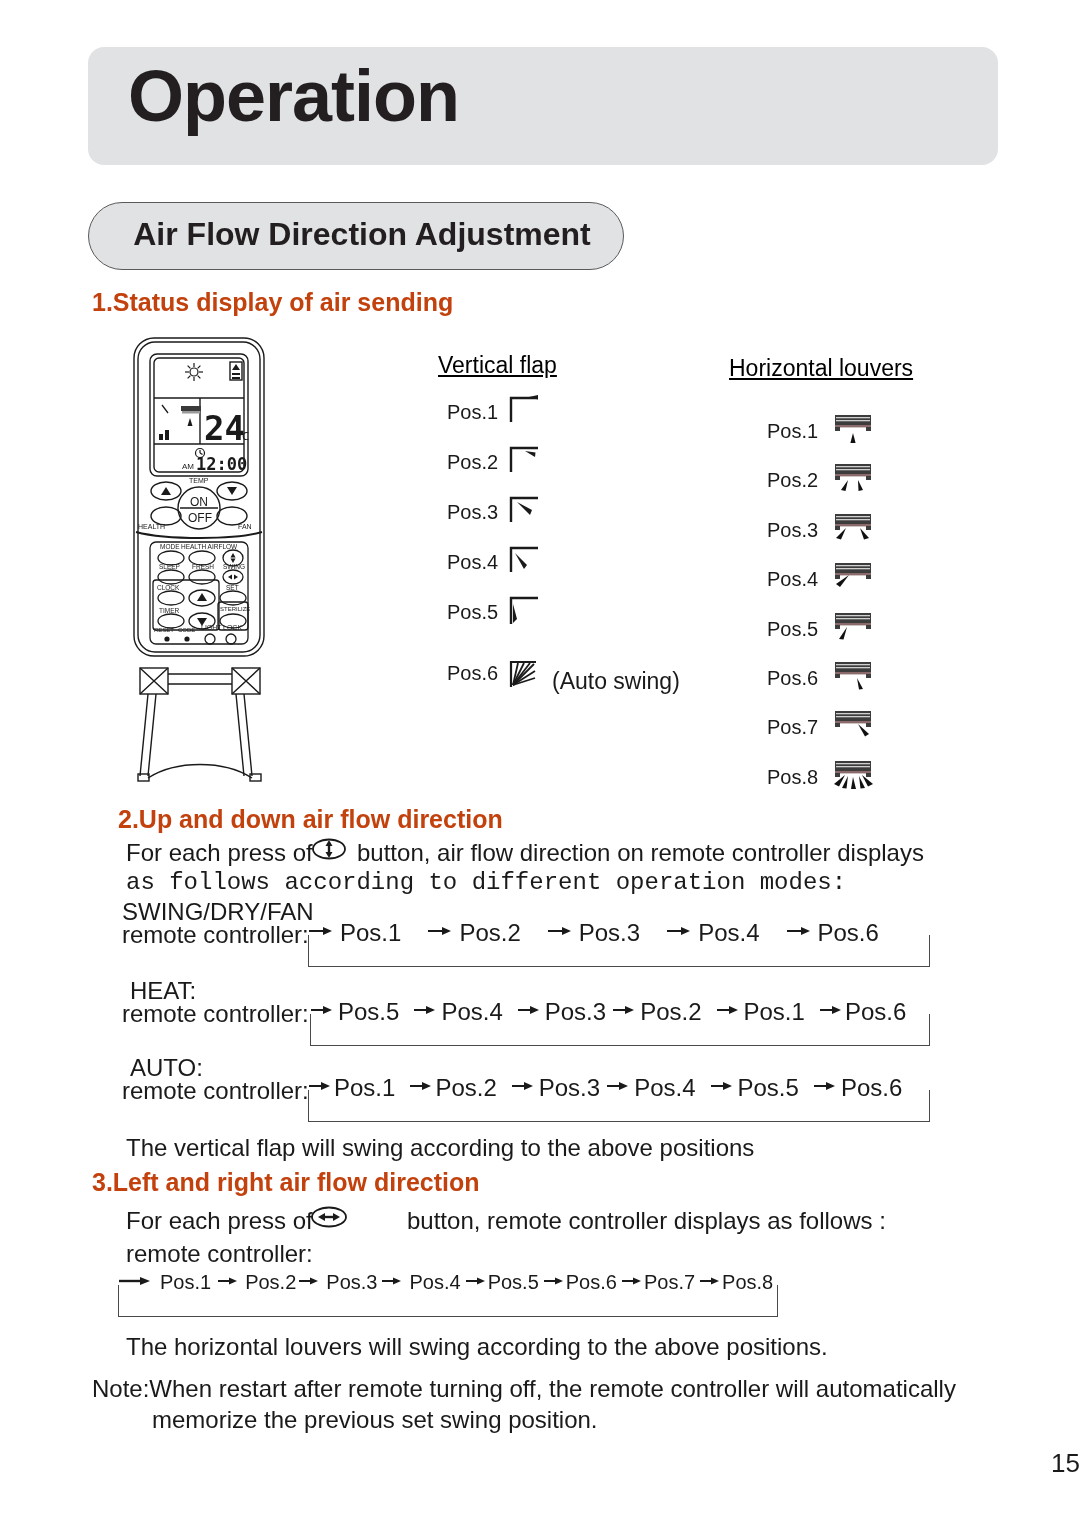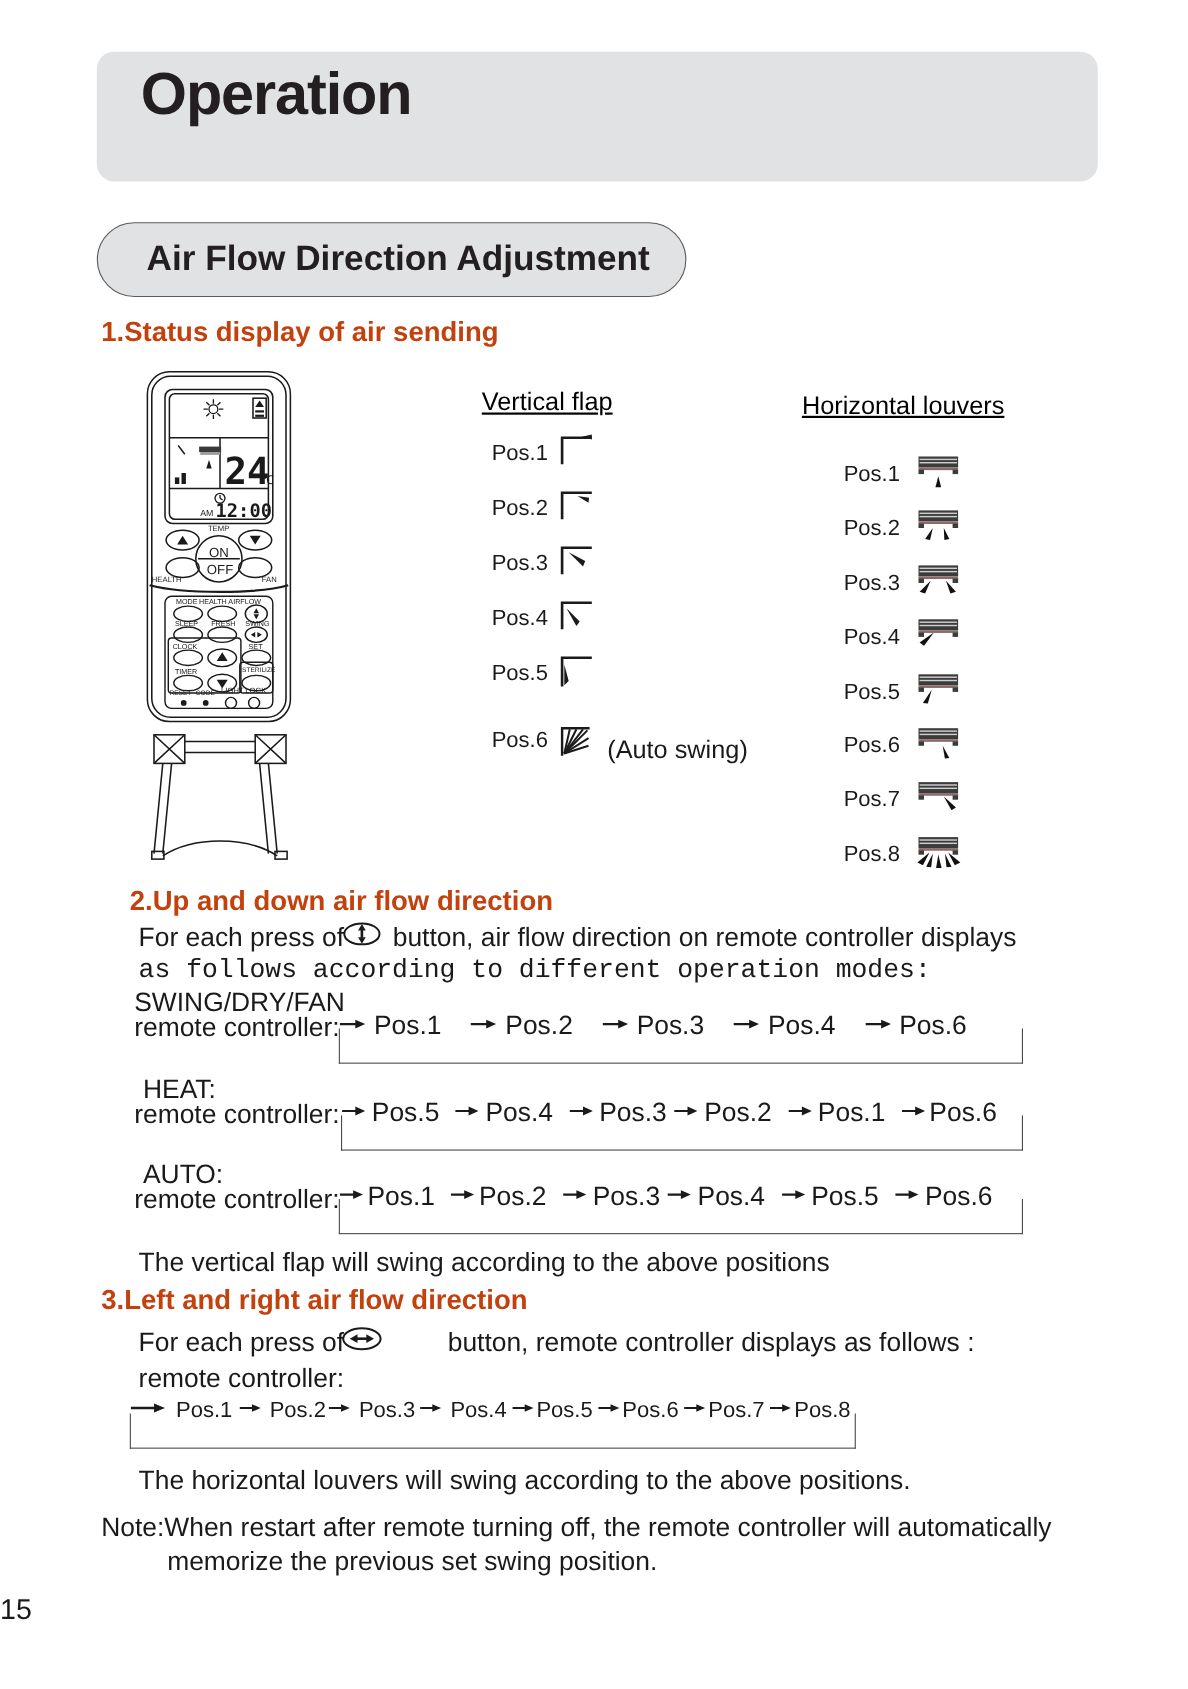--- a/index.html
+++ b/index.html
@@ -10,21 +10,21 @@
     color:#1a1a1a; overflow:hidden;
   }
 
   
   .chapter-banner{
     position:absolute; left:88px; top:47px; width:910px; height:118px;
     background:#e1e2e4; border-radius:16px;
   }
   .chapter-title{
     position:absolute; left:128px; top:55px;
-    font-size:54px; font-weight:bold; letter-spacing:-1px; color:#231f20;
+    font-size:72px; font-weight:bold; letter-spacing:-1px; color:#231f20;
   }
 
   
   .section-pill{
     position:absolute; left:88px; top:202px; width:536px; height:68px;
     background:#e1e2e4; border:1.6px solid #5a5a5a; border-radius:34px;
   }
   .section-pill-label{
     position:absolute; left:112px; top:216px; width:500px; text-align:center;
     font-size:32px; font-weight:bold; color:#231f20;
@@ -48,21 +48,21 @@
   .flow-mode{ position:absolute; font-size:24px; color:#1a1a1a; white-space:nowrap; }
   .flow-rc  { position:absolute; font-size:24px; color:#1a1a1a; white-space:nowrap; }
   .flow-seq { position:absolute; display:flex; align-items:center; }
   .flow-seq .arw{ display:inline-block; }
   .flow-seq .itm{ font-size:24px; color:#1a1a1a; white-space:nowrap; }
   .loopbox{
     position:absolute; border:1.5px solid #4a4a4a; border-top:none;
   }
 
   .page-num{
-    position:absolute; left:0; top:1448px; width:1080px; text-align:left;
+    position:absolute; left:0; top:1448px; width:1080px; text-align:right;
     font-size:26px; color:#1a1a1a;
   }
 </style>
 </head>
 <body>
 
 <div class="chapter-banner"></div>
 <div class="chapter-title">Operation</div>
 
 <div class="section-pill"></div>

